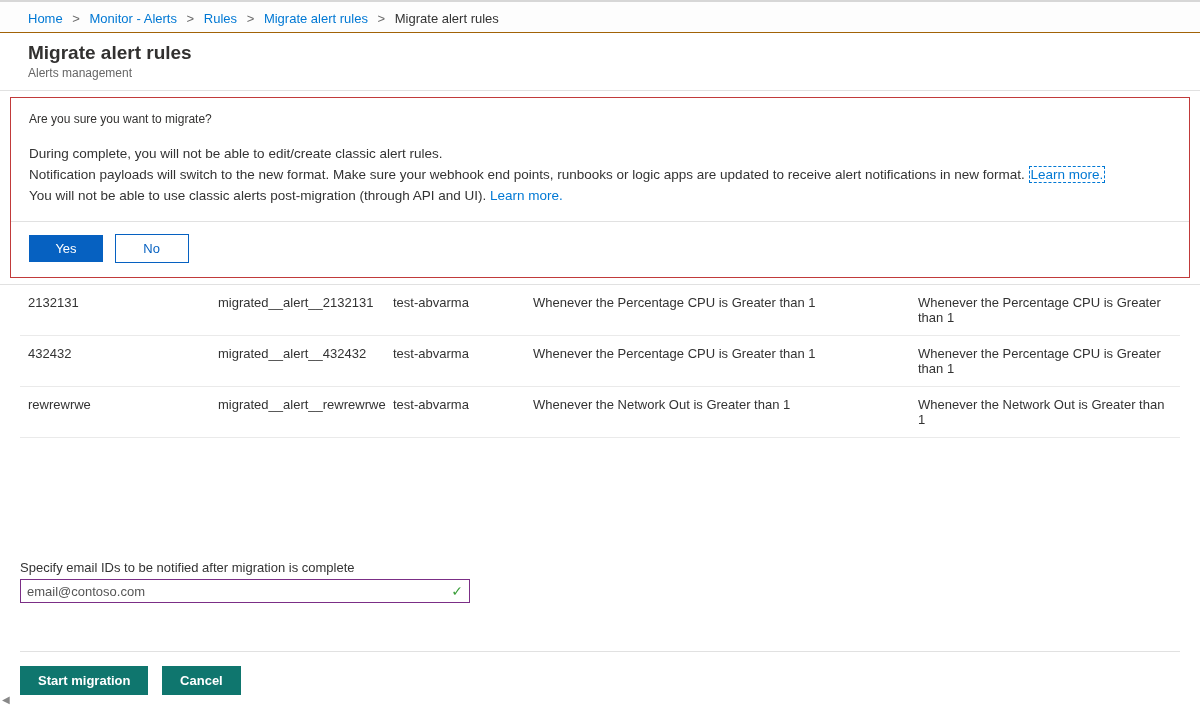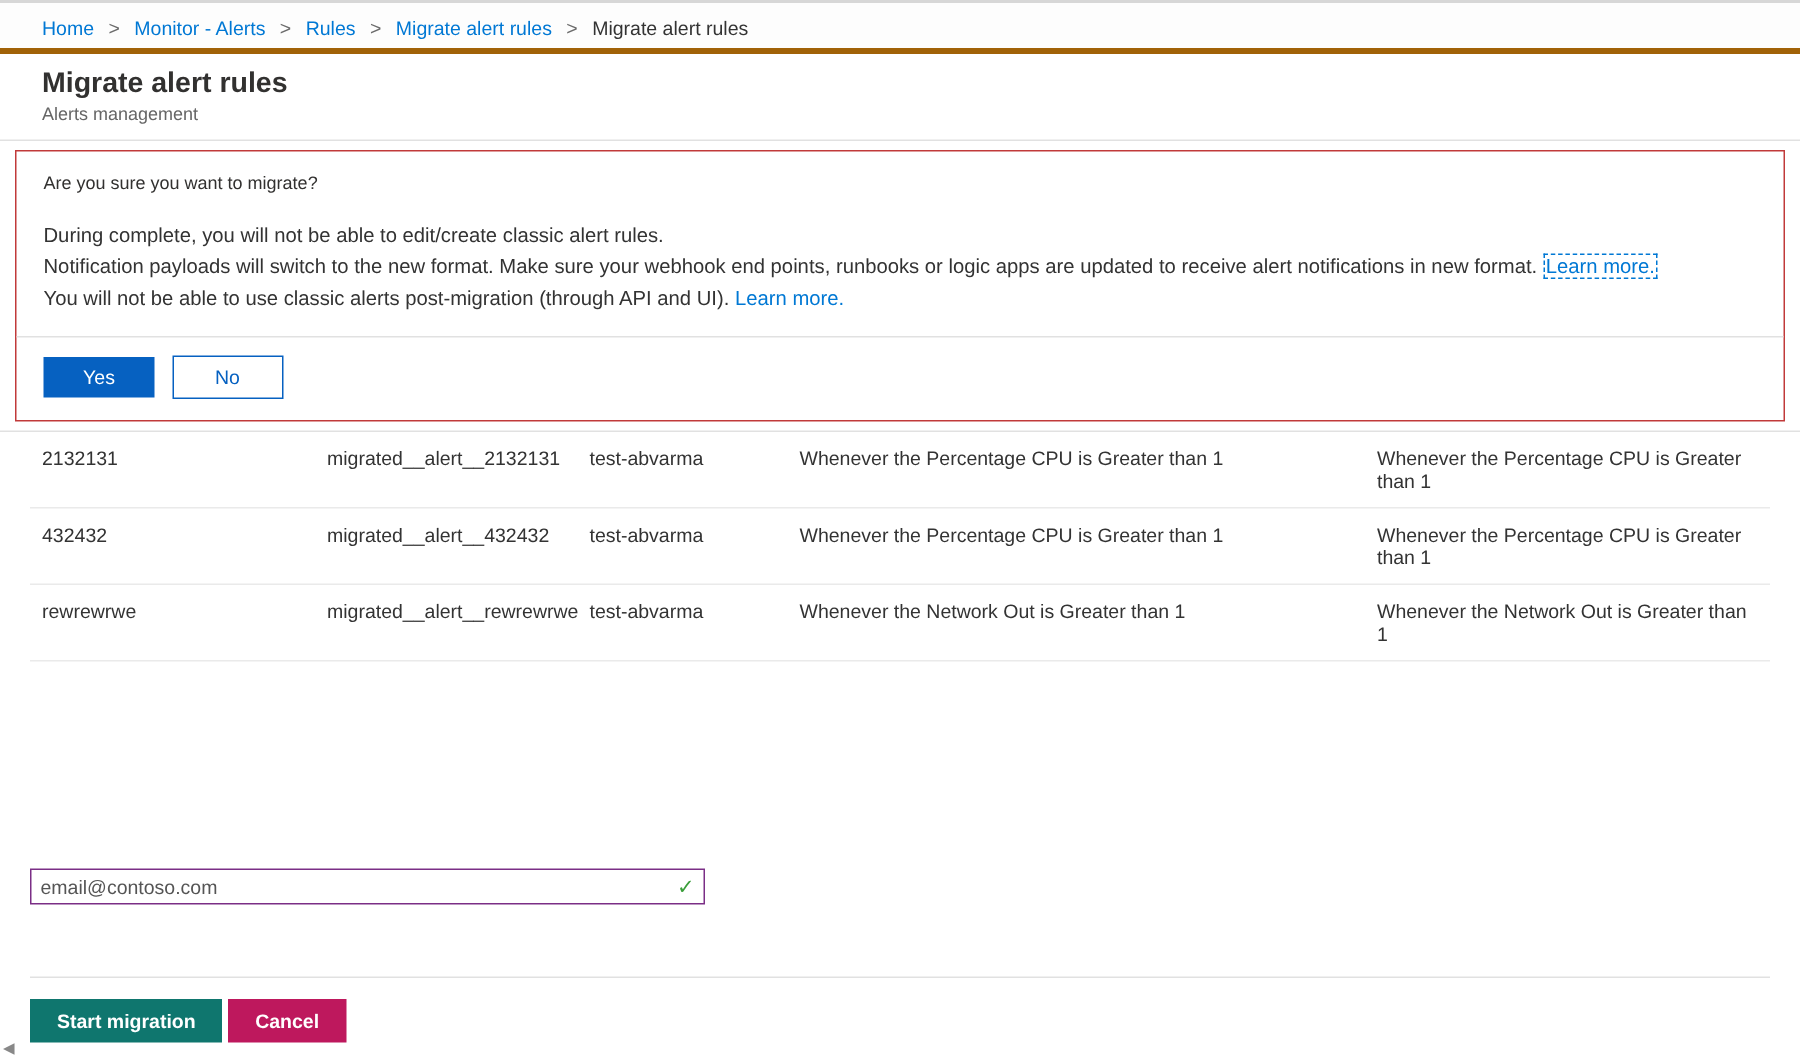--- a/index.html
+++ b/index.html
@@ -9,21 +9,21 @@
     color: #323130;
     background: #ffffff;
     width: 1200px;
     height: 707px;
     overflow: hidden;
     position: relative;
   }
   .breadcrumb {
     padding: 9px 28px 6px 28px;
     font-size: 13px;
-    border-bottom: 4px solid #a16207;
+    border-bottom: 1px solid #a16207;
     background: #fdfdfd;
     border-top: 2px solid #d7d7d7;
   }
   .breadcrumb a { color: #0078d4; text-decoration: none; }
   .breadcrumb .sep { margin: 0 6px; color: #6b6b6b; }
   .breadcrumb .current { color: #333; }
   .page-header {
     padding: 9px 28px 10px 28px;
     border-bottom: 1px solid #e1e1e1;
   }
@@ -98,21 +98,21 @@
     flex: 1;
     border: none;
     outline: none;
     font-size: 13px;
     color: #555;
     font-family: inherit;
   }
   .email-wrap .check { color: #3a9e3a; font-size: 14px; }
   .bottom-actions { border-top: 1px solid #e1e1e1; padding-top: 14px; }
   .btn-start { background: #0f766e; color: #fff; padding: 7px 18px; font-weight:600; }
-  .btn-cancel { background: #be185d; color: #fff; padding: 7px 18px; margin-left: 0; font-weight:600; }
+  .btn-cancel { background: #0f766e; color: #fff; padding: 7px 18px; margin-left: 10px; font-weight:600; }
   .scroll-arrow {
     position: absolute;
     left: 2px;
     bottom: 2px;
     font-size: 10px;
     color: #888;
   }
 </style>
 </head>
 <body>
@@ -171,20 +171,21 @@
   <div class="row">
     <div class="c1">rewrewrwe</div>
     <div class="c2">migrated__alert__rewrewrwe</div>
     <div class="c3">test-abvarma</div>
     <div class="c4">Whenever the Network Out is Greater than 1</div>
     <div class="c5">Whenever the Network Out is Greater than 1</div>
   </div>
 </div>
 
 <div class="bottom-area">
+  <div class="email-label">Specify email IDs to be notified after migration is complete</div>
   <div class="email-wrap">
     <input type="text" value="email@contoso.com" style="">
     <span class="check">✓</span>
   </div>
   <div class="bottom-actions">
     <button class="btn btn-start">Start migration</button>
     <button class="btn btn-cancel">Cancel</button>
   </div>
 </div>
 

